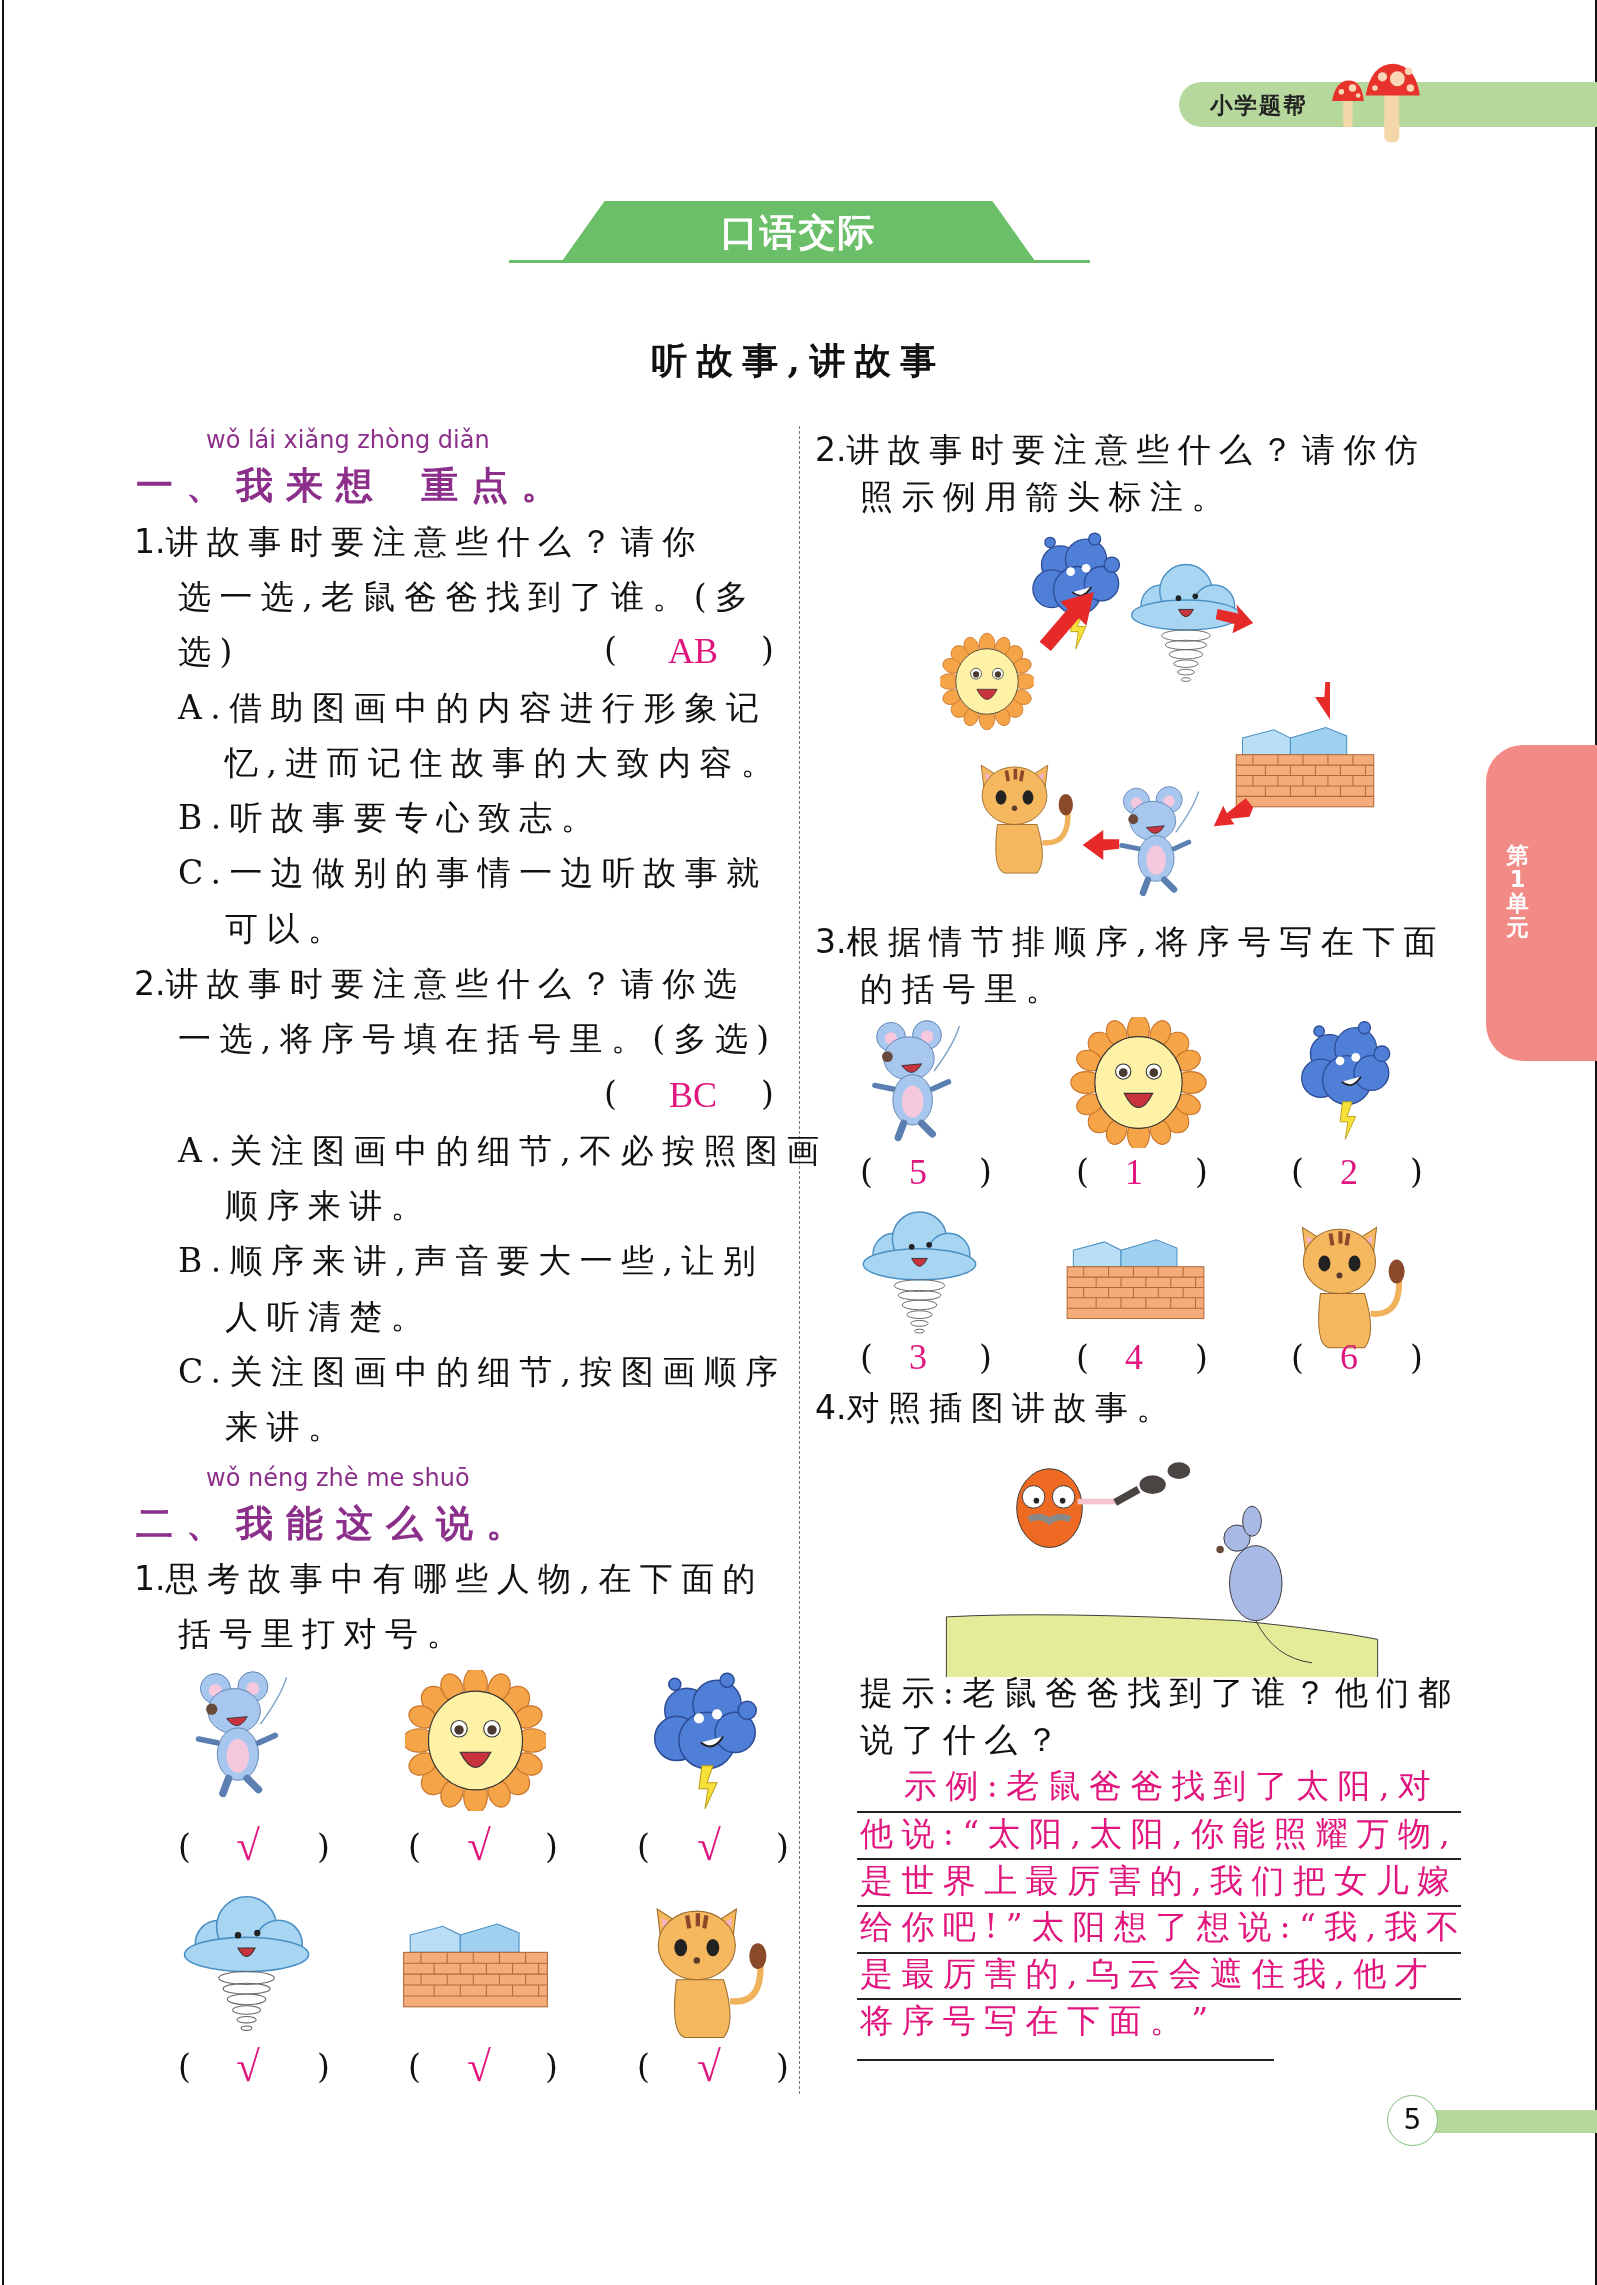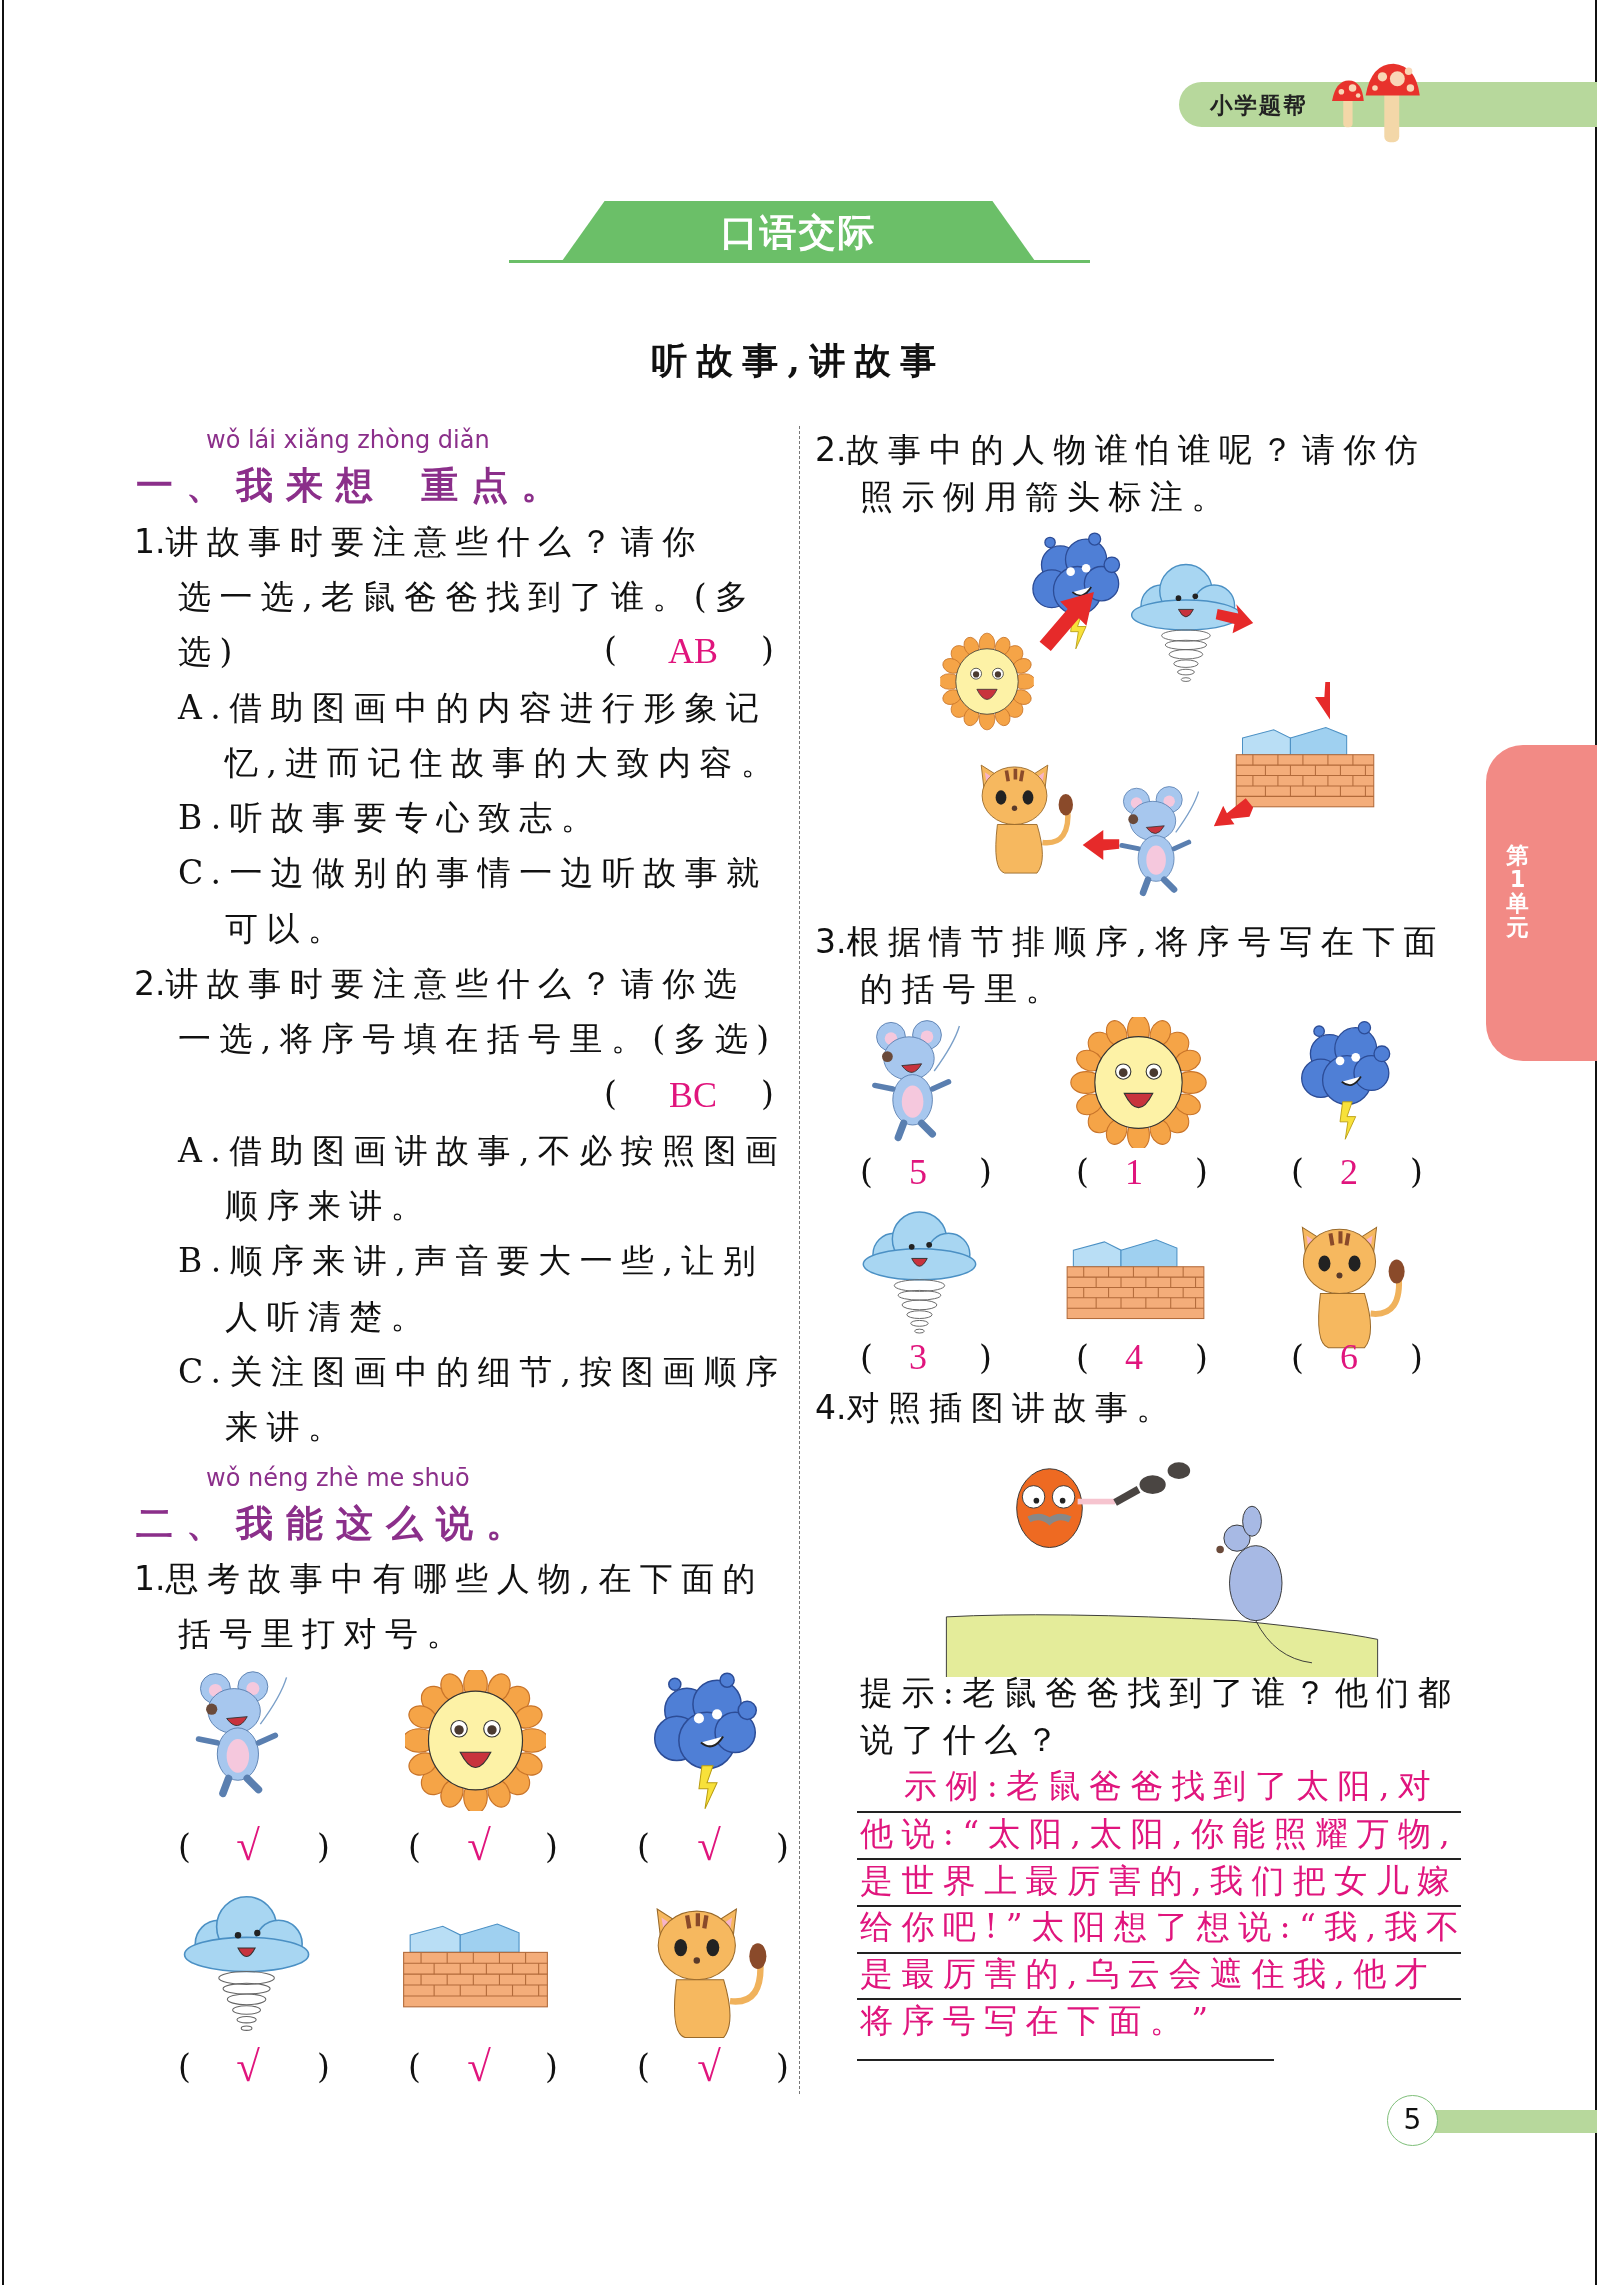--- a/index.html
+++ b/index.html
@@ -92,21 +92,21 @@
 <div class="line" style="left:178px;top:799px"><span>B.</span><span>听故事要专心致志。</span></div>
 <div class="line" style="left:178px;top:854px"><span>C.</span><span>一边做别的事情一边听故事就</span></div>
 <div class="line" style="left:225px;top:910px">可以。</div>
 
 <div class="line" style="left:134px;top:965px"><span class="num">2.</span><span>讲故事时要注意些什么？请你选</span></div>
 <div class="line" style="left:178px;top:1020px">一选,将序号填在括号里。(多选)</div>
 <div class="paren" style="left:604px;top:1074px">(</div>
 <div class="ans-abs" style="left:646px;top:1074px;width:94px">BC</div>
 <div class="paren" style="left:761px;top:1074px">)</div>
 
-<div class="line" style="left:178px;top:1132px"><span>A.</span><span>借助图画讲故事,不必按照图画</span></div>
+<div class="line" style="left:178px;top:1132px"><span>A.</span><span>关注图画中的细节,不必按照图画</span></div>
 <div class="line" style="left:225px;top:1187px">顺序来讲。</div>
 <div class="line" style="left:178px;top:1242px"><span>B.</span><span>顺序来讲,声音要大一些,让别</span></div>
 <div class="line" style="left:225px;top:1298px">人听清楚。</div>
 <div class="line" style="left:178px;top:1353px"><span>C.</span><span>关注图画中的细节,按图画顺序</span></div>
 <div class="line" style="left:225px;top:1408px">来讲。</div>
 
 <div class="pinyin" style="left:206px;top:1464px">wǒ néng zhè me shuō</div>
 <div class="section-h" style="left:136px;top:1499px">二、我能这么说。</div>
 <div class="line" style="left:134px;top:1560px"><span class="num">1.</span><span>思考故事中有哪些人物,在下面的</span></div>
 <div class="line" style="left:178px;top:1615px">括号里打对号。</div>
@@ -268,21 +268,21 @@
 <div class="paren" style="left:178px;top:2047px">(</div>
 <div class="ans-abs" style="left:215px;top:2042px;width:66px;font-size:43px">√</div>
 <div class="paren" style="left:317px;top:2047px">)</div>
 <div class="paren" style="left:408px;top:2047px">(</div>
 <div class="ans-abs" style="left:446px;top:2042px;width:66px;font-size:43px">√</div>
 <div class="paren" style="left:545px;top:2047px">)</div>
 <div class="paren" style="left:637px;top:2047px">(</div>
 <div class="ans-abs" style="left:676px;top:2042px;width:66px;font-size:43px">√</div>
 <div class="paren" style="left:776px;top:2047px">)</div>
 
-<div class="line" style="left:815px;top:431px"><span class="num">2.</span><span>故事中的人物谁怕谁呢？请你仿</span></div>
+<div class="line" style="left:815px;top:431px"><span class="num">2.</span><span>讲故事时要注意些什么？请你仿</span></div>
 <div class="line" style="left:860px;top:478px">照示例用箭头标注。</div>
 
 <svg class="pic" style="left:940px;top:623px" width="94" height="117" viewBox="0 0 100 125">
     <use href="#sun"></use>
   </svg>
 <svg class="pic" style="left:1026px;top:525px" width="103" height="131" viewBox="0 0 110 140">
     <use href="#darkcloud"></use>
   </svg>
 <svg class="pic" style="left:1124px;top:557px" width="122" height="131" viewBox="0 0 130 140">
     <use href="#windcloud"></use>

